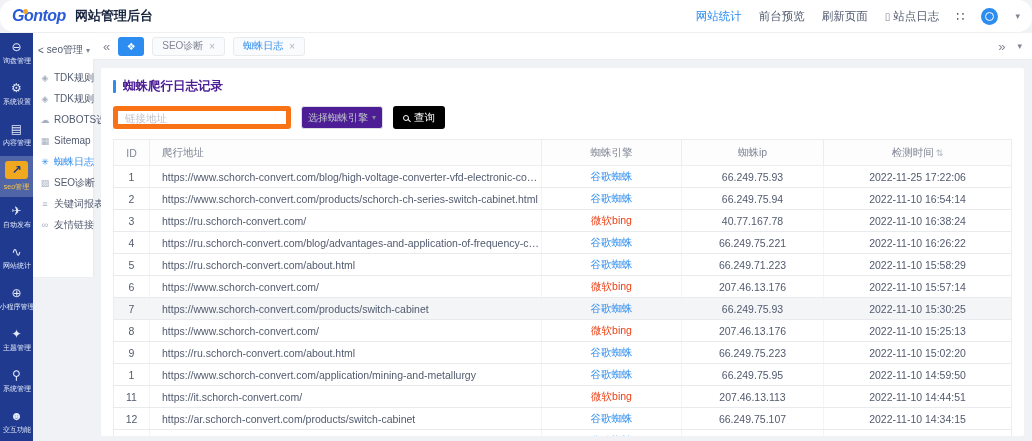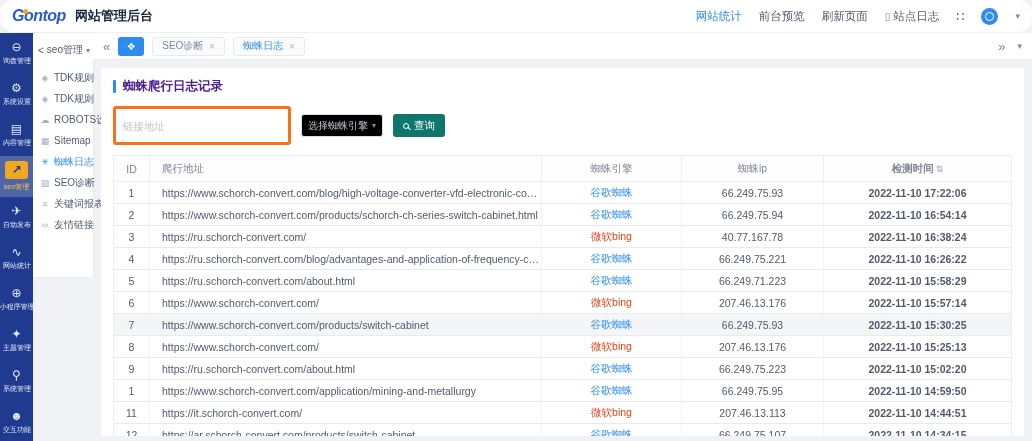--- a/index.html
+++ b/index.html
@@ -53,33 +53,33 @@
   .tab-more{font-size:13px;cursor:pointer;}
   .tab-caret{font-size:9px;cursor:pointer;}
 
   .workspace{flex:1;padding:8px;min-height:0;}
   .card{background:#fff;height:100%;padding:10px 12px 0;border-radius:2px;overflow:hidden;}
   .card-title{display:flex;align-items:center;gap:7px;}
   .title-bar{width:3px;height:13px;background:#2d8cf0;border-radius:1px;}
   .title-text{font-size:12.5px;font-weight:bold;color:#4c1d95;}
 
   .filter-row{display:flex;align-items:center;gap:10px;margin-top:11px;}
-  .input{width:178px;height:39px;border:3px solid #f97316;border-radius:3px;font-size:10.5px;padding:0 7px;color:#515a6e;outline:none;}
+  .input{width:178px;height:23px;border:5px solid #f97316;border-radius:3px;font-size:10.5px;padding:0 7px;color:#515a6e;outline:none;}
   .input::placeholder{color:#c0c4cc;}
-  .select{width:82px;height:23px;border:1px solid #dcdee2;border-radius:3px;display:flex;align-items:center;justify-content:space-between;padding:0 6px;font-size:10px;color:#bfc3cb;cursor:pointer;background:#000000;}
+  .select{width:82px;height:23px;border:1px solid #dcdee2;border-radius:3px;display:flex;align-items:center;justify-content:space-between;padding:0 6px;font-size:10px;color:#bfc3cb;cursor:pointer;background:#4c1d95;}
   .select-arrow{color:#808695;font-size:8px;}
-  .query-btn{height:23px;background:#0f766e;color:#fff;border:none;border-radius:3px;font-size:10.5px;padding:0 10px;display:flex;align-items:center;gap:5px;cursor:pointer;font-family:inherit;}
+  .query-btn{height:23px;background:#000000;color:#fff;border:none;border-radius:3px;font-size:10.5px;padding:0 10px;display:flex;align-items:center;gap:5px;cursor:pointer;font-family:inherit;}
   .mag{width:6px;height:6px;border:1.3px solid #fff;border-radius:50%;position:relative;display:inline-block;}
   .mag::after{content:"";position:absolute;width:4px;height:1.3px;background:#fff;transform:rotate(45deg);right:-3px;bottom:-2px;}
 
   table{width:100%;border-collapse:collapse;margin-top:10px;table-layout:fixed;}
   th{height:26px;font-size:10.5px;font-weight:normal;color:#808695;background:#fdfdfd;border:1px solid #ebedf0;white-space:nowrap;}
   td{height:22px;font-size:10.5px;color:#515a6e;border-bottom:1px solid #e8eaec;border-right:1px solid #f2f4f6;border-left:1px solid #f2f4f6;white-space:nowrap;overflow:hidden;text-overflow:ellipsis;}
   th:first-child,td:first-child{border-left:1px solid #ebedf0;}
-  th:last-child,td:last-child{border-right:1px solid #ebedf0;font-weight:bold;}
+  th:last-child,td:last-child{border-right:1px solid #ebedf0;}
   td{border-left-color:#f2f4f6;}
   .td-id,.td-engine,.td-ip,.td-time,.th-c{text-align:center;}
   .td-url,.th-url{text-align:left;padding-left:12px;}
   tr.highlight td{background:#f4f5f7;}
   .sort{font-size:9px;color:#b0b6bf;margin-left:2px;}
 </style>
 </head>
 <body>
 
 <div class="topbar">
@@ -246,21 +246,21 @@
               <th class="th-c">蜘蛛ip</th>
               <th class="th-c"><span>检测时间</span><span class="sort">⇅</span></th>
             </tr>
           </thead>
           <tbody>
               <tr>
                 <td class="td-id">1</td>
                 <td class="td-url">https://www.schorch-convert.com/blog/high-voltage-converter-vfd-electronic-control-principle-3.html</td>
                 <td class="td-engine"><span style="color: rgb(45, 140, 240);">谷歌蜘蛛</span></td>
                 <td class="td-ip">66.249.75.93</td>
-                <td class="td-time">2022-11-10 17:22:06</td>
+                <td class="td-time">2022-11-25 17:22:06</td>
               </tr>
               <tr>
                 <td class="td-id">2</td>
                 <td class="td-url">https://www.schorch-convert.com/products/schorch-ch-series-switch-cabinet.html</td>
                 <td class="td-engine"><span style="color: rgb(45, 140, 240);">谷歌蜘蛛</span></td>
                 <td class="td-ip">66.249.75.94</td>
                 <td class="td-time">2022-11-10 16:54:14</td>
               </tr>
               <tr>
                 <td class="td-id">3</td>

